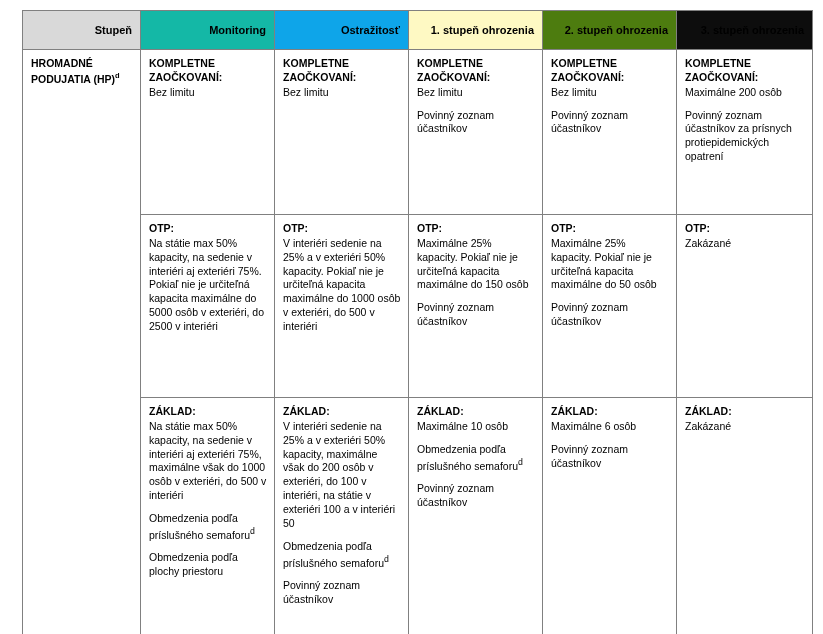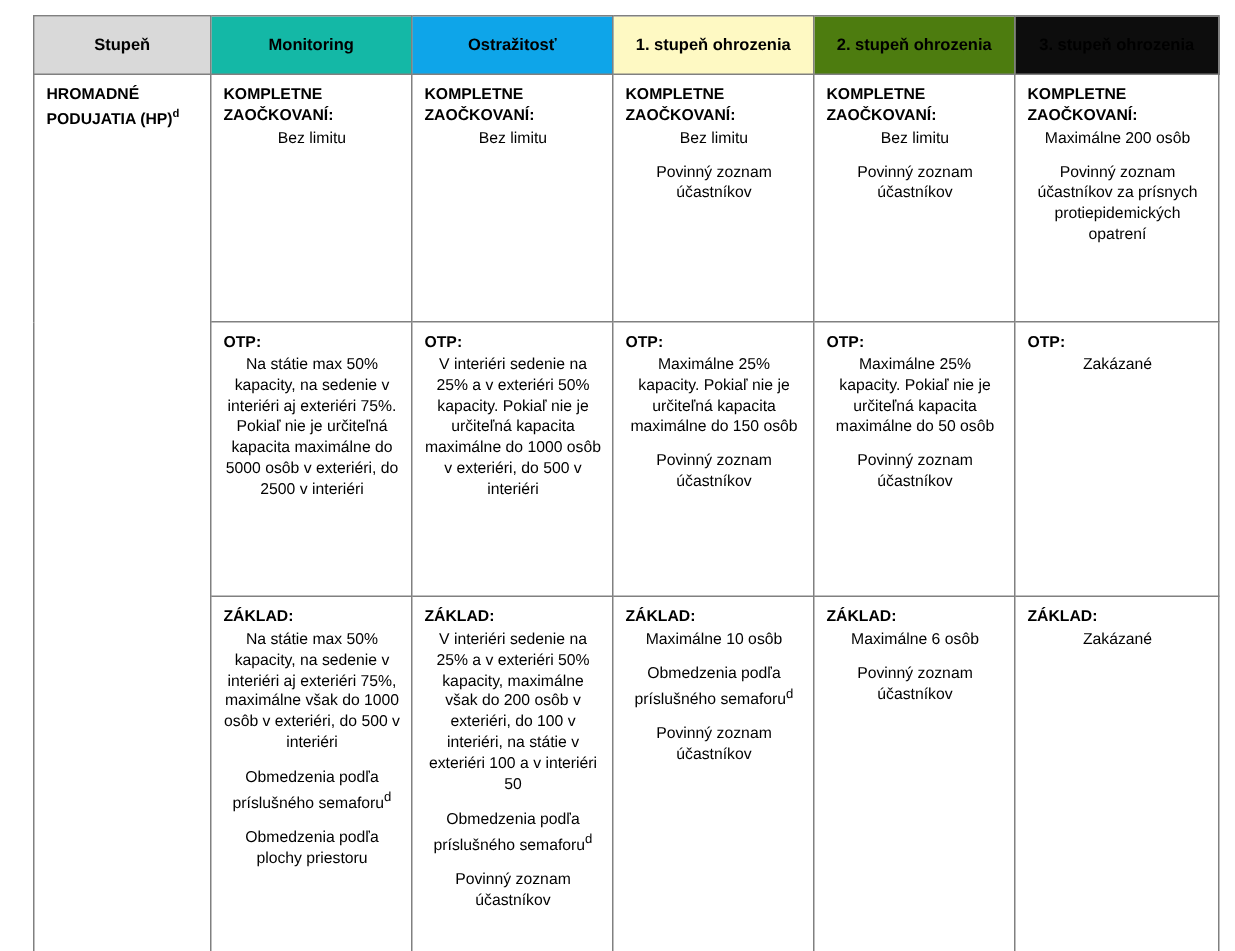--- a/index.html
+++ b/index.html
@@ -40,21 +40,21 @@
   col.c3 { width: 134px; }
   col.c4 { width: 134px; }
   col.c5 { width: 136px; }
 
   
   tr.header th {
     height: 26px;
     padding: 6px 8px;
     font-size: 11px;
     font-weight: bold;
-    text-align: center;
+    text-align: right;
     vertical-align: middle;
     white-space: nowrap;
     border: 1px solid #808080;
   }
   th.h-stupen { background: #d9d9d9; color: #000; }
   th.h-monitoring { background: #14b8a6; color: #ffffff; }
   th.h-ostrazitost { background: #0ea5e9; color: #ffffff; }
   th.h-st1 { background: #fef9c3; color: #ffffff; }
   th.h-st2 { background: #4d7c0f; color: #ffffff; }
   th.h-st3 { background: #0d0d0d; color: #ffffff; }
@@ -71,21 +71,20 @@
     font-size: 7.5px;
     vertical-align: super;
   }
   .cell-title {
     font-weight: bold;
     display: block;
     margin-bottom: 1px;
   }
   .para {
     margin: 0 0 9px 0;
-    text-align: center;
   }
   .para:last-child {
     margin-bottom: 0;
   }
   .para.tight {
     margin-bottom: 0;
   }
   .vmid { vertical-align: middle; }
   .row-hp td { height: 150px; }
   .row-otp td { height: 168px; }

